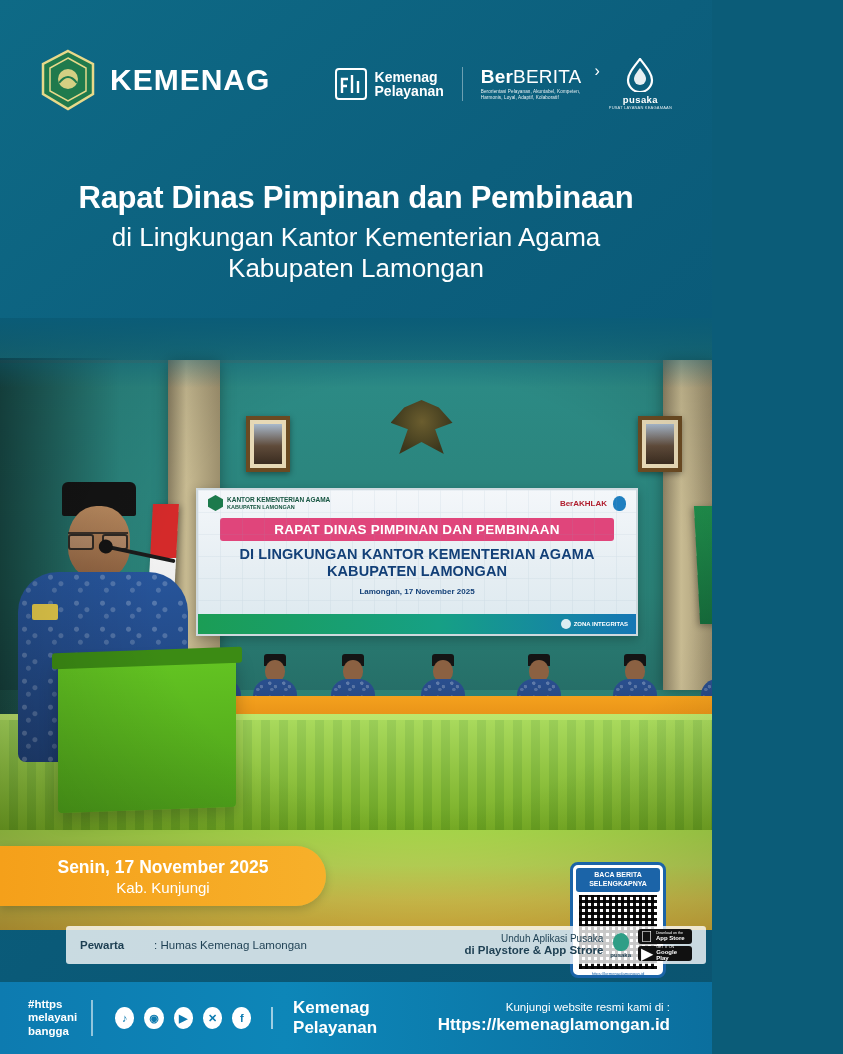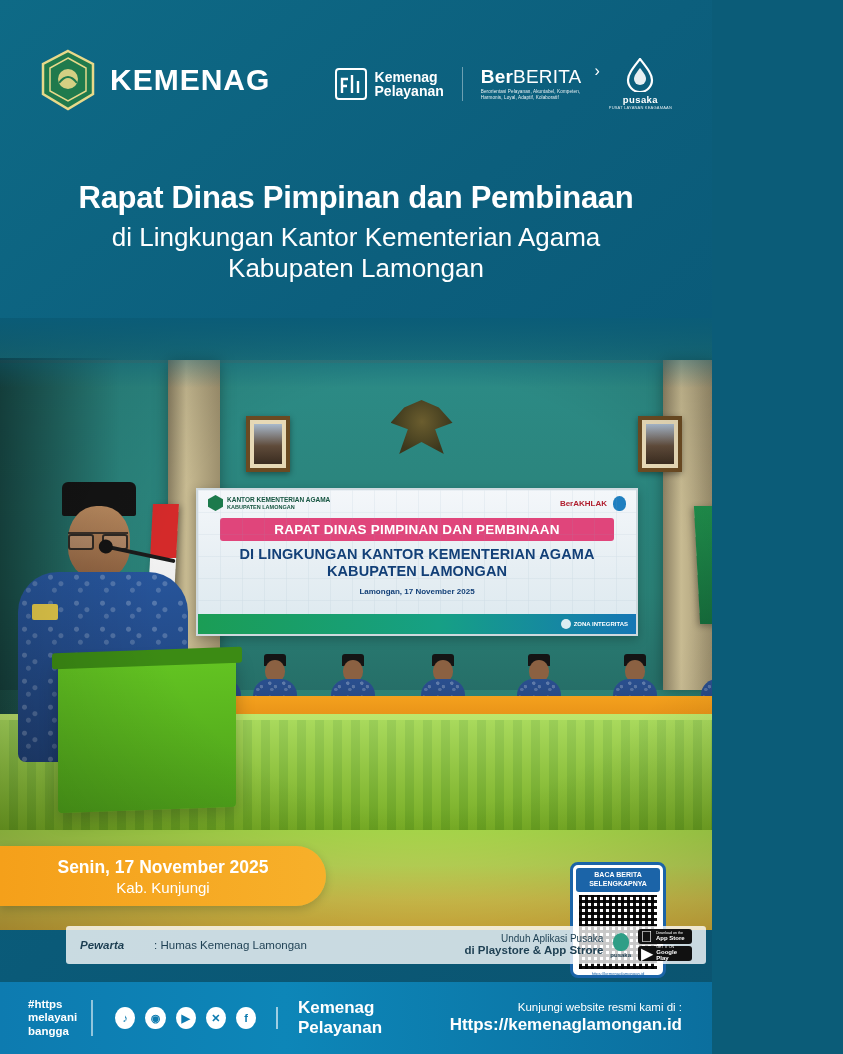--- a/index.html
+++ b/index.html
@@ -313,21 +313,21 @@
     background-blend-mode: multiply;
   }
   .qr-caption { font-size: 4.2px; color: #1b64a8; margin-top: 2px; }
 
   
   .pewarta-bar {
     position: absolute; left: 66px; top: 926px; width: 640px; height: 38px;
     background: rgba(255,255,255,.78); border-radius: 3px;
     display: flex; align-items: center; padding: 0 14px;
   }
-  .pewarta-label { font-size: 11.5px; font-weight: bold; color: #1d3f52; font-style: italic; }
+  .pewarta-label { font-size: 11.5px; font-weight: bold; color: #1d3f52; }
   .pewarta-value { font-size: 11.5px; color: #1d3f52; margin-left: 30px; }
   .unduh {
     margin-left: auto; display: flex; align-items: center; gap: 7px;
   }
   .unduh-text { text-align: right; line-height: 1.15; color: #1d3f52; margin-left: 35px; }
   .unduh-text .u1 { font-size: 10px; }
   .unduh-text .u2 { font-size: 11.5px; font-weight: bold; }
   .pusaka-small { display: flex; flex-direction: column; align-items: center; color: #1d3f52; }
   .pusaka-small .mark { width: 16px; height: 18px; background: #2f9e86; border-radius: 50% 50% 45% 45%; }
   .pusaka-small .nm { font-size: 6px; font-weight: bold; margin-top: 1px; }
@@ -356,21 +356,21 @@
   }
   .socials { display: flex; align-items: center; gap: 10px; margin-left: 22px; }
   .soc {
     width: 22px; height: 22px; border-radius: 50%; background: #ffffff;
     display: flex; align-items: center; justify-content: center;
     color: #0d7bb0; font-size: 11px; font-weight: bold;
   }
   .sep-v { width: 2px; height: 22px; background: rgba(255,255,255,.6); margin: 0 10px; }
   .footer-brand { color: #fff; font-size: 17px; font-weight: bold; }
   .footer-right {
-    margin-left: auto; margin-right: 30px; text-align: right; color: #fff;
+    margin-left: auto; margin-right: 42px; text-align: right; color: #fff;
   }
   .footer-right .f1 { font-size: 11.5px; }
   .footer-right .f2 { font-size: 17px; font-weight: bold; margin-top: 2px; }
 </style>
 </head>
 <body>
 
 <div class="poster">
 
   <div class="header">

